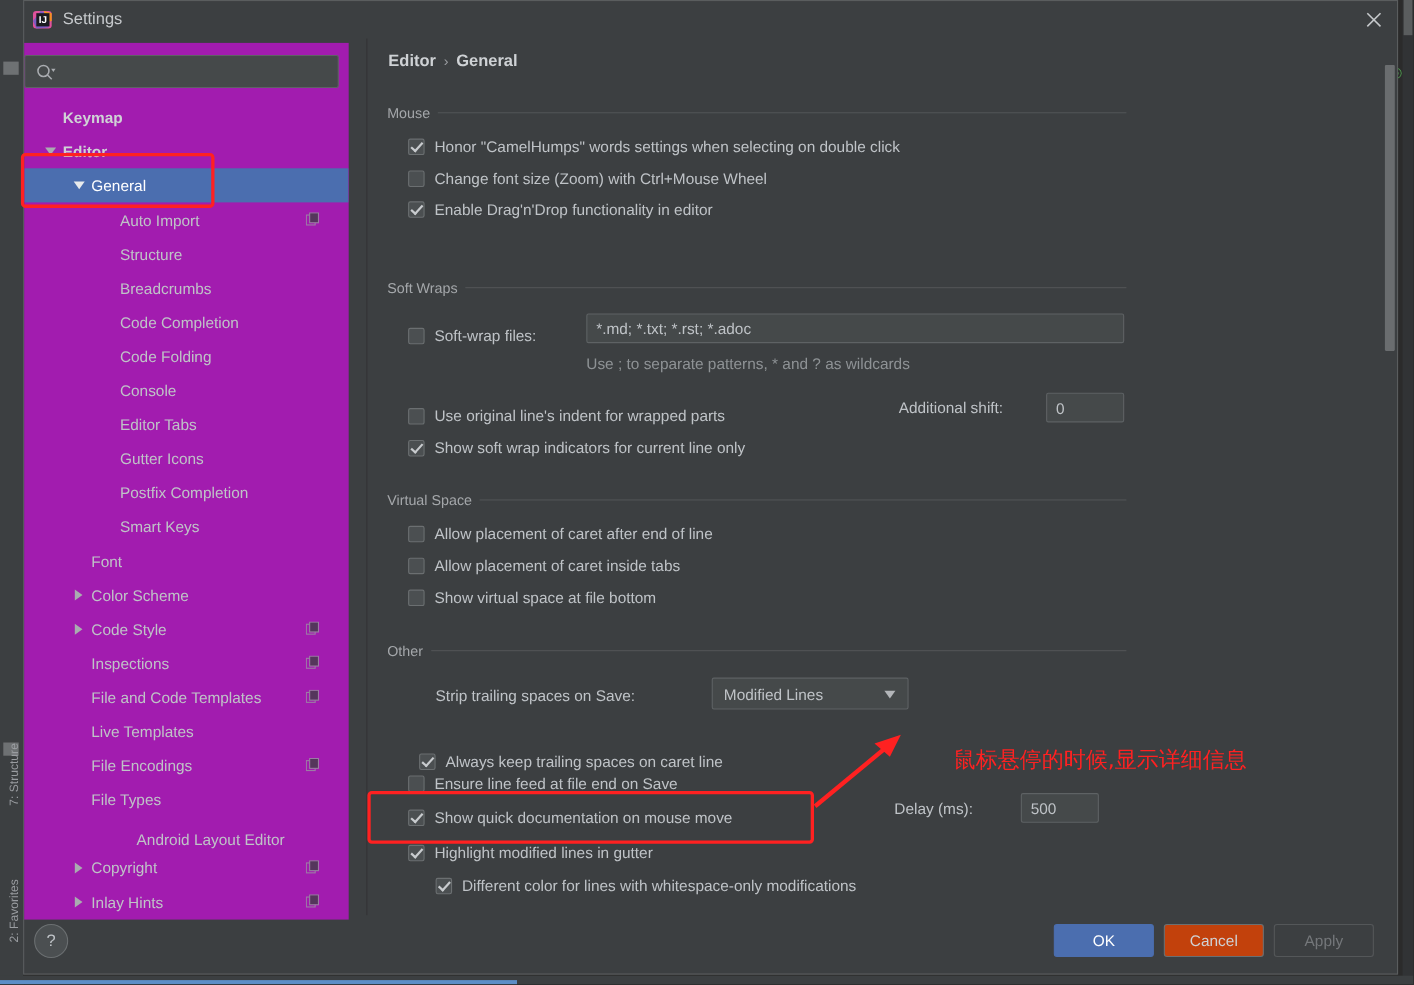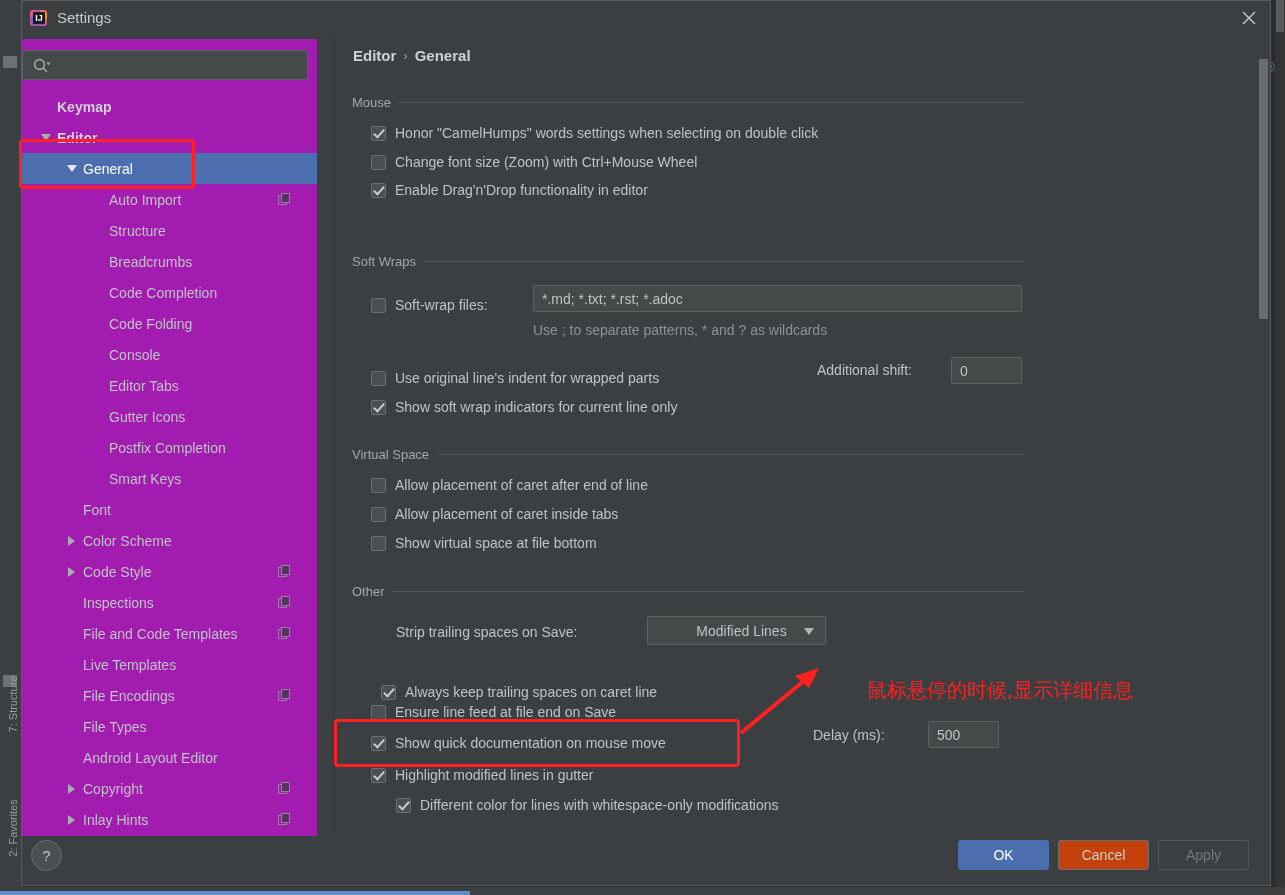--- a/index.html
+++ b/index.html
@@ -240,21 +240,20 @@
     position: relative;
     box-sizing: border-box;
     background: #45494a;
     border: 1px solid #5e6264;
     border-radius: 2px;
     color: #bfc3c7;
     font-size: 14px;
     display: flex; align-items: center;
     padding-left: 10px;
     cursor: pointer;
-    justify-content: center;
   }
   .combo .caret {
     position: absolute; right: 11px; top: 50%;
     margin-top: -3px;
     border-top: 7px solid #b3b6b9;
     border-left: 5px solid transparent;
     border-right: 5px solid transparent;
   }
 
   
@@ -455,21 +454,21 @@
             <span class="tree-label">File Encodings</span>
             <span class="tree-badge"><svg width="13" height="13" viewBox="0 0 13 13">
                 <rect x="0.5" y="2.5" width="8" height="9" fill="none" stroke="#9a9da1"></rect>
                 <rect x="3.5" y="0.5" width="8" height="9" fill="#3c3f41" stroke="#9a9da1"></rect>
               </svg></span>
           </div>
           <div class="tree-row" style="padding-left: 44px;">
             <span class="tree-arrow"></span>
             <span class="tree-label">File Types</span>
           </div>
-          <div class="tree-row" style="padding-left: 44px;">
+          <div class="tree-row" style="padding-left: 44px; flex-direction: column;">
             <span class="tree-arrow"></span>
             <span class="tree-label">Android Layout Editor</span>
           </div>
           <div class="tree-row" style="padding-left: 44px;">
             <span class="tree-arrow right"></span>
             <span class="tree-label">Copyright</span>
             <span class="tree-badge"><svg width="13" height="13" viewBox="0 0 13 13">
                 <rect x="0.5" y="2.5" width="8" height="9" fill="none" stroke="#9a9da1"></rect>
                 <rect x="3.5" y="0.5" width="8" height="9" fill="#3c3f41" stroke="#9a9da1"></rect>
               </svg></span>

